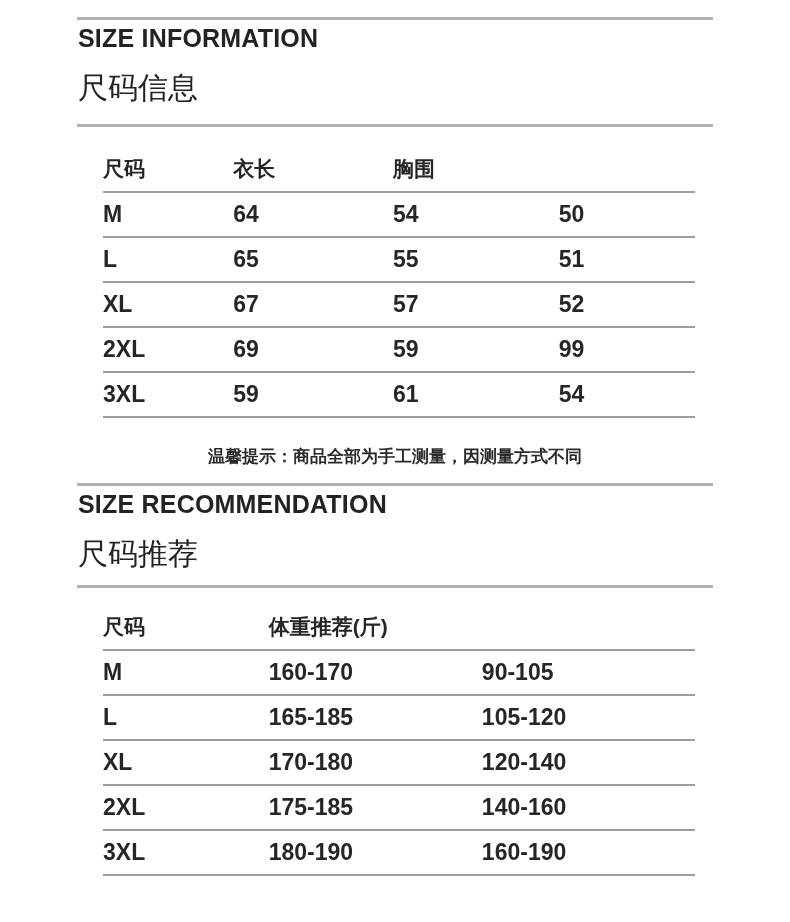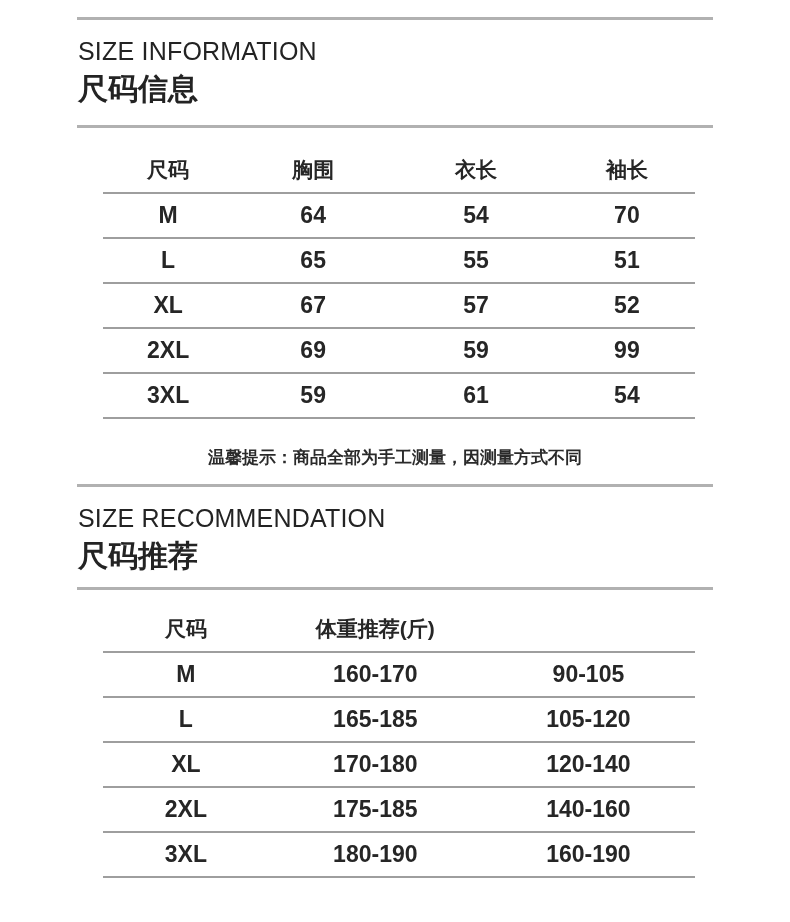--- a/index.html
+++ b/index.html
@@ -17,33 +17,33 @@
   .divider {
     margin-left: 77px;
     width: 636px;
     height: 3px;
     background: #b1b1b1;
   }
   .divider.top { margin-top: 17px; }
 
   .section-heading { margin-left: 78px; }
   .title-en {
-    margin-top: 17px;
+    margin-top: 4px;
     font-size: 25px;
     line-height: 28px;
     letter-spacing: 0.2px;
     color: #232323;
-    font-weight: 400;
+    font-weight: 700;
   }
   .title-cn {
-    margin-top: 6px;
+    margin-top: 18px;
     font-size: 30px;
     line-height: 35px;
     color: #232323;
-    font-weight: 700;
+    font-weight: 400;
   }
   .divider.after-heading-1 { margin-top: 19px; }
   .divider.after-heading-2 { margin-top: 14px; }
   .divider.before-section-2 { margin-top: 10px; }
 
   .size-table { width: 592px; margin-left: 103px; }
   .t-row {
     display: grid;
     align-items: center;
     height: 45px;
@@ -51,21 +51,21 @@
     font-size: 23px;
   }
   .t-header {
     height: 66px;
     padding-top: 20px;
     font-size: 21px;
   }
   .t2 .t-header { height: 63px; padding-top: 17px; }
   .t1 .t-row { grid-template-columns: 22% 27% 28% 23%; }
   .t2 .t-row { grid-template-columns: 28% 36% 36%; }
-  .t-cell { text-align: center; white-space: nowrap; }
+  .t-cell { white-space: nowrap; }
 
   .note {
     margin-top: 22px;
     text-align: center;
     font-size: 17px;
     line-height: 33px;
     color: #2a2a2a;
     font-weight: 700;
   }
 </style>
@@ -79,29 +79,28 @@
   <div class="section-heading">
     <div class="title-en">SIZE INFORMATION</div>
     <div class="title-cn">尺码信息</div>
   </div>
 
   <div class="divider after-heading-1"></div>
 
   <div class="size-table t1">
     <div class="t-row t-header">
       <div class="t-cell">尺码</div>
+      <div class="t-cell">衣长</div>
       <div class="t-cell">胸围</div>
-      <div class="t-cell">衣长</div>
-      <div class="t-cell">袖长</div>
     </div>
     <div class="t-row">
       <div class="t-cell">M</div>
       <div class="t-cell">64</div>
       <div class="t-cell">54</div>
-      <div class="t-cell">70</div>
+      <div class="t-cell">50</div>
     </div>
     <div class="t-row">
       <div class="t-cell">L</div>
       <div class="t-cell">65</div>
       <div class="t-cell">55</div>
       <div class="t-cell">51</div>
     </div>
     <div class="t-row">
       <div class="t-cell">XL</div>
       <div class="t-cell">67</div>

